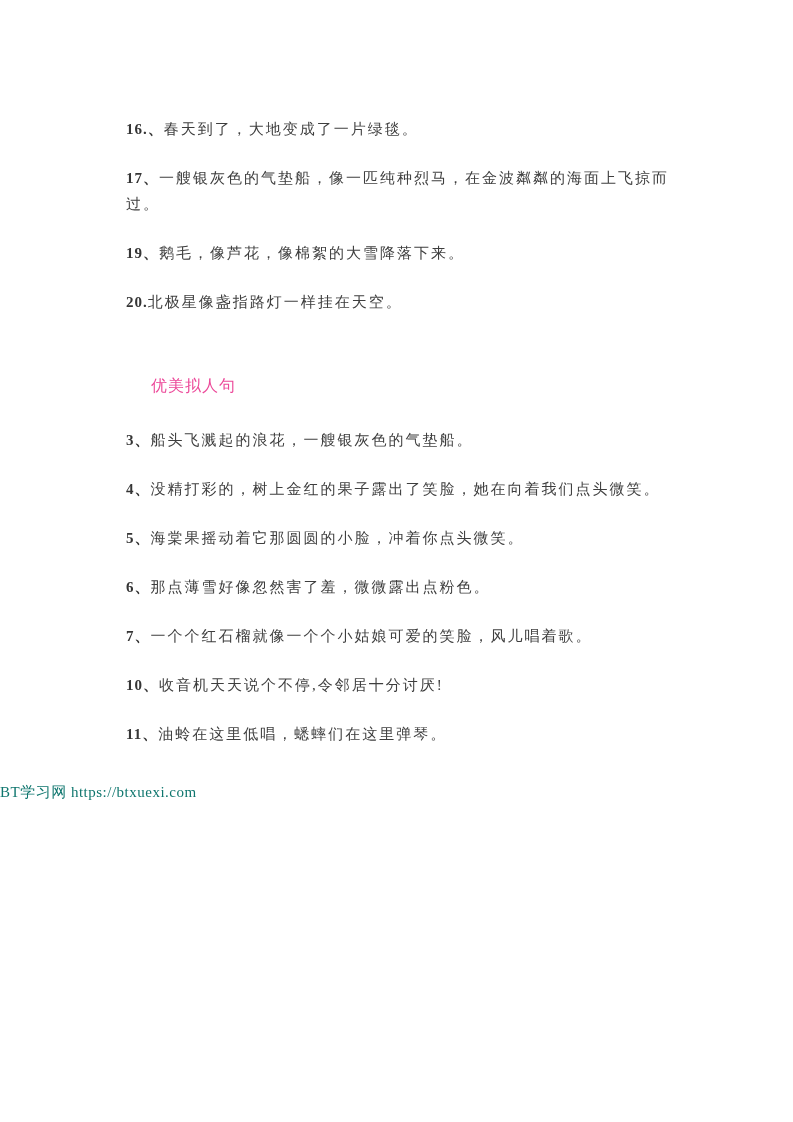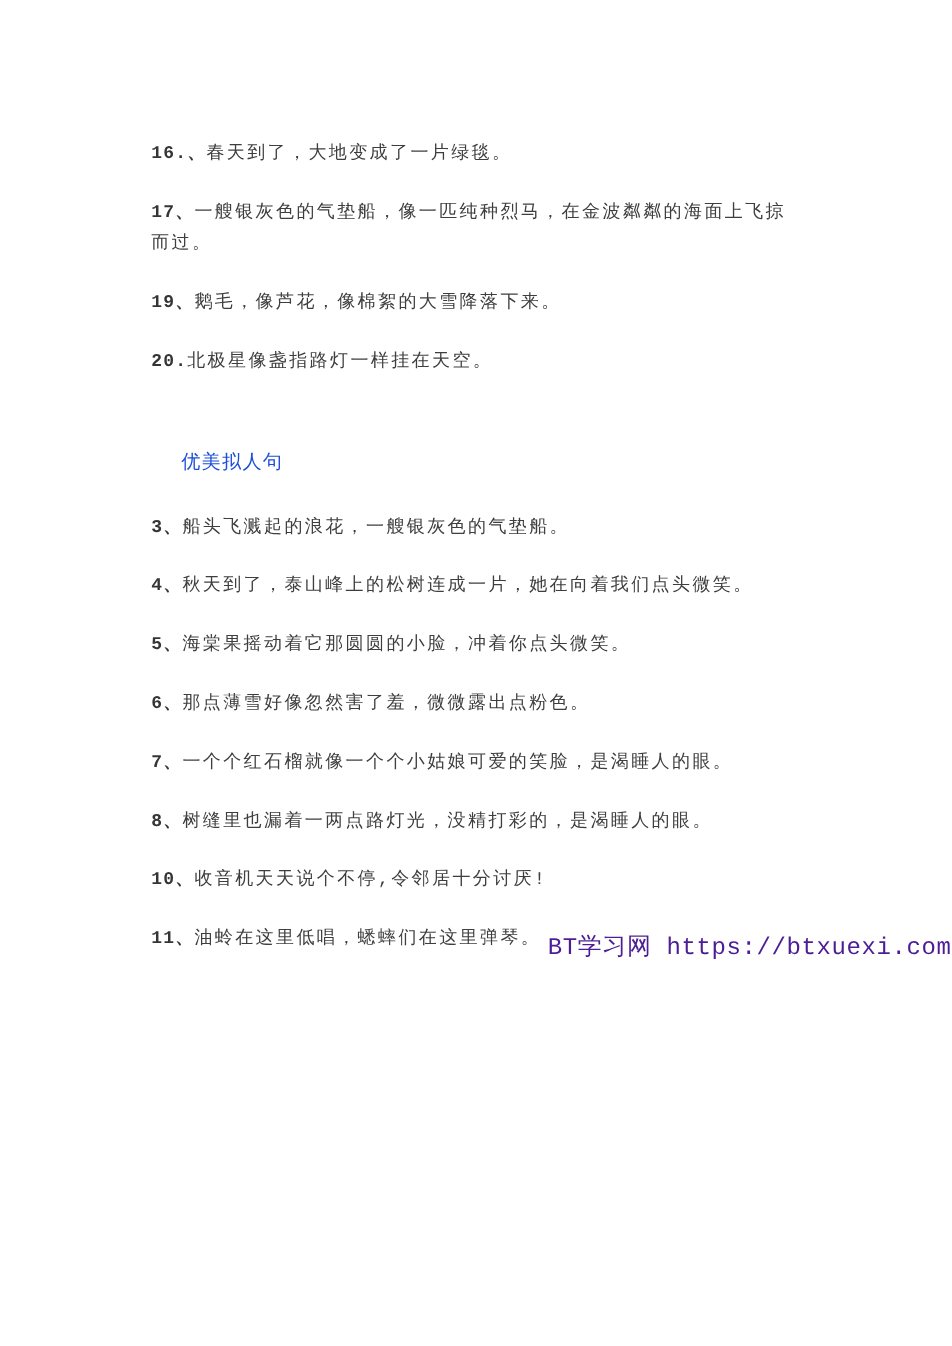--- a/index.html
+++ b/index.html
@@ -7,21 +7,21 @@
     padding: 0;
     background: #ffffff;
   }
   .page {
     position: relative;
     width: 793px;
     height: 828px;
     margin: 0 auto;
     background: #ffffff;
     overflow: hidden;
-    font-family: Liberation Mono, monospace;
+    font-family: Liberation Serif, serif;
   }
   .content {
     padding: 116px 124px 0 126px;
   }
   p.item {
     margin: 0 0 23px 0;
     font-size: 15px;
     line-height: 26px;
     letter-spacing: 2px;
     color: #3e3e3e;
@@ -32,31 +32,31 @@
     color: #353535;
     letter-spacing: 1px;
   }
   h2.section-heading {
     margin: 58px 0 28px 0;
     padding-left: 25px;
     font-size: 16px;
     font-weight: 400;
     letter-spacing: 1px;
     line-height: 26px;
-    color: #1d4ed8;
+    color: #ec4899;
   }
   .footer {
     position: absolute;
     left: 0;
     right: 0;
     bottom: 26px;
-    text-align: right;
-    font-size: 20px;
+    text-align: left;
+    font-size: 15px;
     letter-spacing: 0.5px;
-    color: #4c1d95;
+    color: #0f766e;
   }
 </style>
 </head>
 <body>
 
 <div class="page">
   <div class="content">
 
     <p class="item"><span class="num">16.、</span><span>春天到了，大地变成了一片绿毯。</span></p>
 
@@ -66,29 +66,28 @@
     <p class="item"><span class="num">19、</span><span>鹅毛，像芦花，像棉絮的大雪降落下来。</span></p>
 
     <p class="item"><span class="num">20.</span><span>北极星像盏指路灯一样挂在天空。</span></p>
 
     <h2 class="section-heading">优美拟人句</h2>
 
 
 
     <p class="item"><span class="num">3、</span><span>船头飞溅起的浪花，一艘银灰色的气垫船。</span></p>
 
-    <p class="item"><span class="num">4、</span><span>秋天到了，泰山峰上的松树连成一片，她在向着我们点头微笑。</span></p>
+    <p class="item"><span class="num">4、</span><span>没精打彩的，树上金红的果子露出了笑脸，她在向着我们点头微笑。</span></p>
 
     <p class="item"><span class="num">5、</span><span>海棠果摇动着它那圆圆的小脸，冲着你点头微笑。</span></p>
 
     <p class="item"><span class="num">6、</span><span>那点薄雪好像忽然害了羞，微微露出点粉色。</span></p>
 
-    <p class="item"><span class="num">7、</span><span>一个个红石榴就像一个个小姑娘可爱的笑脸，是渴睡人的眼。</span></p>
+    <p class="item"><span class="num">7、</span><span>一个个红石榴就像一个个小姑娘可爱的笑脸，风儿唱着歌。</span></p>
 
-    <p class="item"><span class="num">8、</span><span>树缝里也漏着一两点路灯光，没精打彩的，是渴睡人的眼。</span></p>
 
 
     <p class="item"><span class="num">10、</span><span>收音机天天说个不停,令邻居十分讨厌!</span></p>
 
     <p class="item"><span class="num">11、</span><span>油蛉在这里低唱，蟋蟀们在这里弹琴。</span></p>
 
   </div>
 
   <div class="footer">
     <span>BT学习网 https://btxuexi.com</span>

